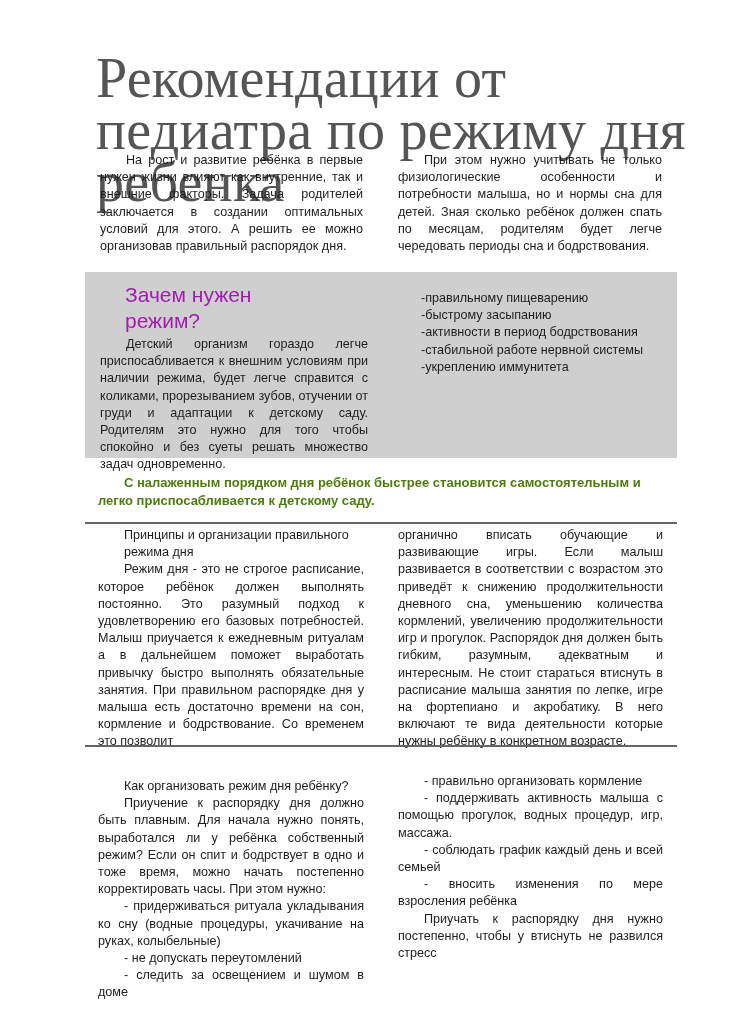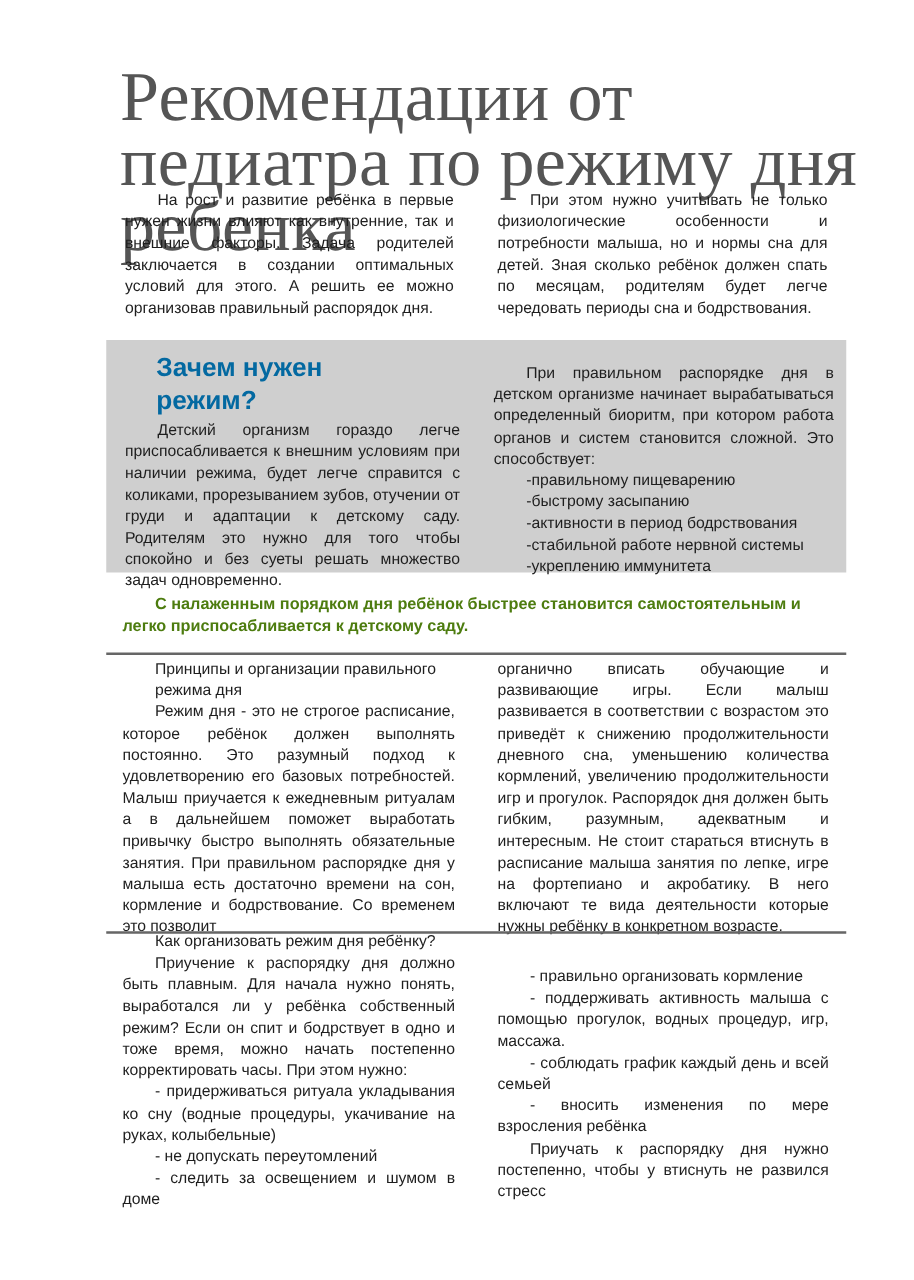--- a/index.html
+++ b/index.html
@@ -4,31 +4,31 @@
 <style>
   html, body { margin:0; padding:0; background:#ffffff; }
   body { width:731px; height:1024px; position:relative; overflow:hidden; font-family:"Liberation Sans", sans-serif; color:#1e1e1e; }
   .title { position:absolute; left:96px; top:52px; width:620px; font-family:"Liberation Serif", "DejaVu Serif", serif; font-size:56px; line-height:52px; color:#555555; font-weight:normal; margin:0; letter-spacing:0.3px; }
   .col { position:absolute; font-size:12.6px; line-height:17.2px; text-align:justify; }
   .col p { margin:0; }
   .ind { text-indent:26px; }
   .intro-left { left:100px; top:152px; width:263px; }
   .intro-right { left:398px; top:152px; width:264px; }
   .gray-box { position:absolute; left:85px; top:272px; width:592px; height:186px; background:#cfcfcf; }
-  .box-h { position:absolute; left:40px; top:10px; font-size:21px; line-height:26px; font-weight:bold; color:#0369a1; margin:0; }
+  .box-h { position:absolute; left:40px; top:10px; font-size:21px; line-height:26px; font-weight:normal; color:#a21caf; margin:0; }
   .box-left { left:15px; top:64px; width:268px; }
   .box-right { left:310px; top:18px; width:272px; }
   .li { padding-left:26px; text-align:left; }
   .callout { position:absolute; left:98px; top:474px; width:575px; font-size:13px; line-height:18px; font-weight:bold; color:#4d7c0f; }
   .callout p { margin:0; text-indent:26px; text-align:left; }
   .divider { position:absolute; left:85px; width:592px; height:2px; background:#666666; }
   .sub-h { font-weight:normal; font-size:12.6px; }
   .s2-left { left:98px; top:527px; width:266px; }
   .s2-right { left:398px; top:527px; width:265px; }
-  .s3-left { left:98px; top:745px; width:266px; }
+  .s3-left { left:98px; top:778px; width:266px; }
   .s3-right { left:398px; top:773px; width:265px; }
   .center { text-align:left; padding-left:26px; }
 </style>
 </head>
 <body>
 
 <h1 class="title">Рекомендации от педиатра по режиму дня ребенка</h1>
 
 <div class="col intro-left">
   <p class="ind">На рост и развитие ребёнка в первые нужен жизни влияют как внутренние, так и внешние факторы. Задача родителей заключается в создании оптимальных условий для этого. А решить ее можно организовав правильный распорядок дня.</p>
@@ -39,21 +39,20 @@
 
 <div class="gray-box">
   <h2 class="box-h">
     <span>Зачем нужен</span><br>
     <span>режим?</span>
   </h2>
   <div class="col box-left">
     <p class="ind">Детский организм гораздо легче приспосабливается к внешним условиям при наличии режима, будет легче справится с коликами, прорезыванием зубов, отучении от груди и адаптации к детскому саду. Родителям это нужно для того чтобы спокойно и без суеты решать множество задач одновременно.</p>
   </div>
   <div class="col box-right">
-    <p class="ind">При правильном распорядке дня в детском организме начинает вырабатываться определенный биоритм, при котором работа органов и систем становится сложной. Это способствует:</p>
     <p class="li">-правильному пищеварению</p>
     <p class="li">-быстрому засыпанию</p>
     <p class="li">-активности в период бодрствования</p>
     <p class="li">-стабильной работе нервной системы</p>
     <p class="li">-укреплению иммунитета</p>
   </div>
 </div>
 
 <div class="callout">
   <p>С налаженным порядком дня ребёнок быстрее становится самостоятельным и легко приспосабливается к детскому саду.</p>

